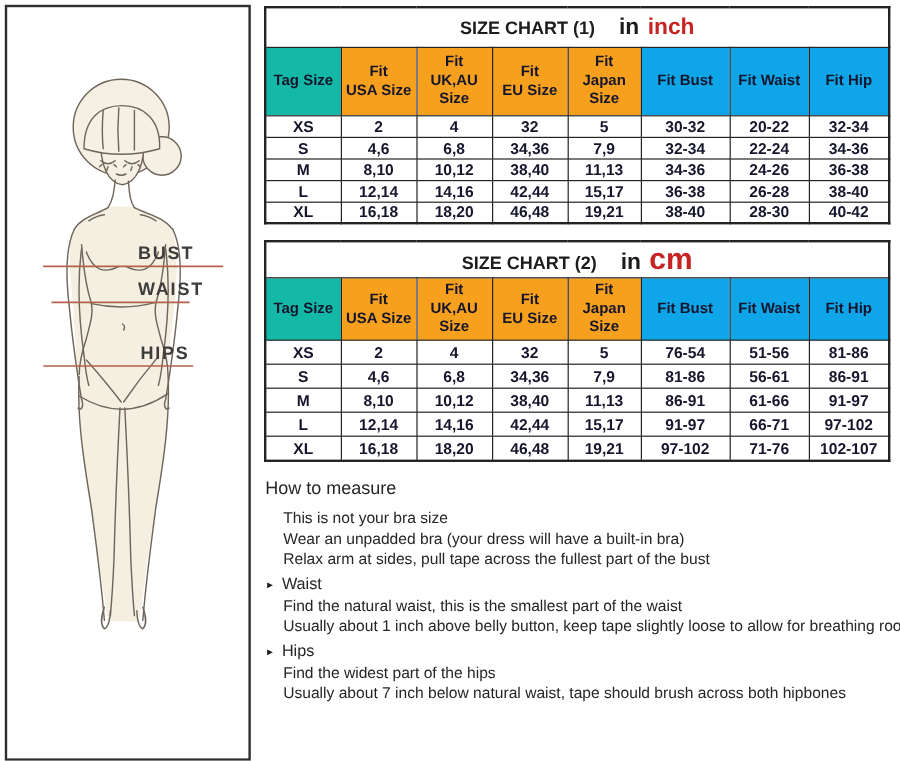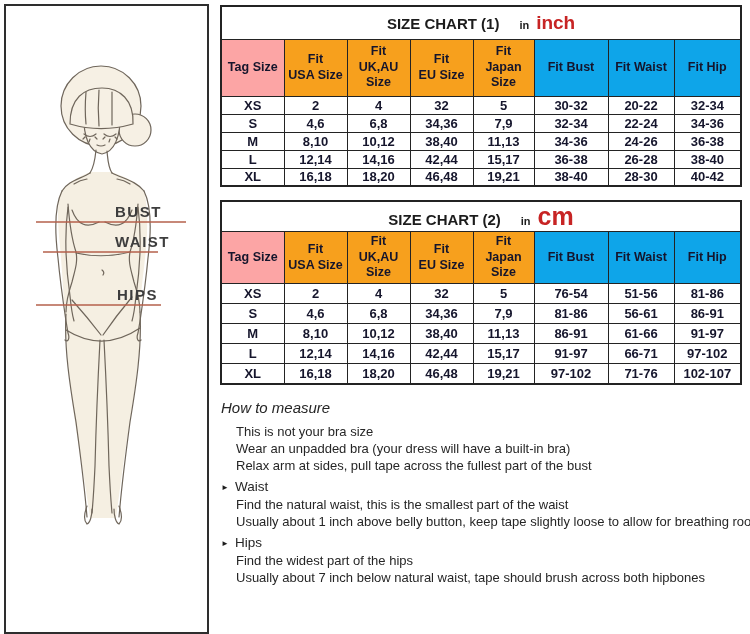--- a/index.html
+++ b/index.html
@@ -13,41 +13,41 @@
   .measure-label{position:absolute;font-weight:bold;font-size:15px;letter-spacing:1.5px;
     color:#3d3d3d;white-space:nowrap;}
 
   
   .size-table{position:absolute;left:220px;border-collapse:collapse;table-layout:fixed;
     width:520px;border:2px solid #232323;background:#fff;}
   .size-table td{border:1px solid #232323;text-align:center;vertical-align:middle;
     padding:0;color:#15152c;overflow:hidden;}
   .title-cell{background:#fff;}
   .t-title{font-weight:bold;font-size:15px;color:#1c1c1c;}
-  .t-in{font-weight:bold;font-size:11px;color:#1c1c1c;margin-left:20px;}
+  .t-in{font-weight:bold;font-size:19px;color:#1c1c1c;margin-left:20px;}
   .t-unit{font-weight:bold;color:#c72424;margin-left:7px;}
   #table-inch .t-unit{font-size:19px;}
   #table-cm .t-unit{font-size:25px;}
   #table-inch .title-row{height:33px;}
   #table-cm .title-row{height:30px;}
   #table-inch .header-row{height:57px;}
   #table-cm .header-row{height:52px;}
   #table-inch .data-row{height:18px;}
   #table-cm .data-row{height:20px;}
   #table-inch{top:5px;}
   #table-cm{top:200px;}
   .header-row td{font-weight:bold;font-size:12.5px;line-height:1.25;white-space:pre-line;}
-  .c-tag{background:#fca5a5;}
+  .c-tag{background:#14b8a6;}
   .c-fit{background:#f7a01d;}
   .c-meas{background:#0ea5e9;}
   .data-row td{font-weight:bold;font-size:13px;background:#ffffff;}
 
   
   .howto{position:absolute;left:221px;top:399px;width:528px;color:#262626;}
-  .howto-heading{font-size:15px;margin-bottom:7px;font-style:italic;}
+  .howto-heading{font-size:15px;margin-bottom:7px;}
   .howto-section{margin-top:5px;}
   .howto-title-row{font-size:13.5px;margin-bottom:2px;}
   .bullet{font-size:8px;margin-right:6px;position:relative;top:-1px;color:#1c1c1c;}
   .howto-line{font-size:13px;line-height:17px;margin-left:15px;white-space:nowrap;}
 </style>
 </head>
 <body>
 
 <div class="page">
 

